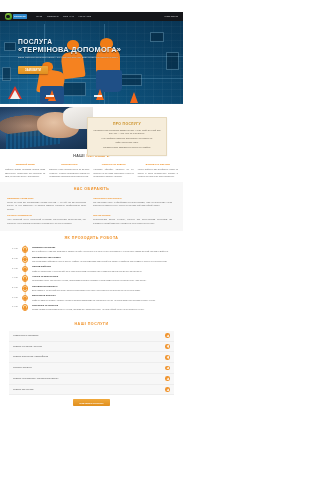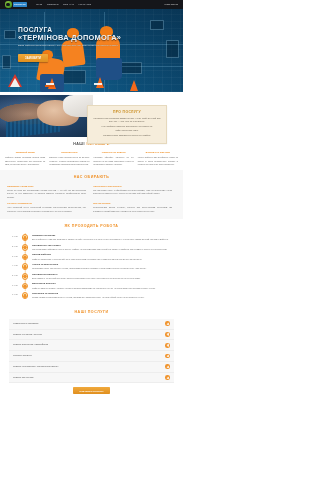--- a/index.html
+++ b/index.html
@@ -4,21 +4,21 @@
 <style>
   * { margin:0; padding:0; box-sizing:border-box; }
   html,body { width:183px; height:480px; overflow:hidden; }
   body {
     font-family:"Liberation Sans", sans-serif;
     background:#ffffff;
     font-size:2.6px;
     color:#555;
     line-height:1.45;
   }
-  .page { width:183px; height:396px; position:relative; overflow:hidden; }
+  .page { width:183px; height:396px; position:relative; overflow:hidden;margin-top:12px; }
 
   
   .hero {
     position:relative; height:92px; overflow:hidden;
     background:#0d4f77;
   }
   .hero-bg { position:absolute; inset:0; overflow:hidden; }
   .circuit {
     position:absolute; inset:0;
     background:

